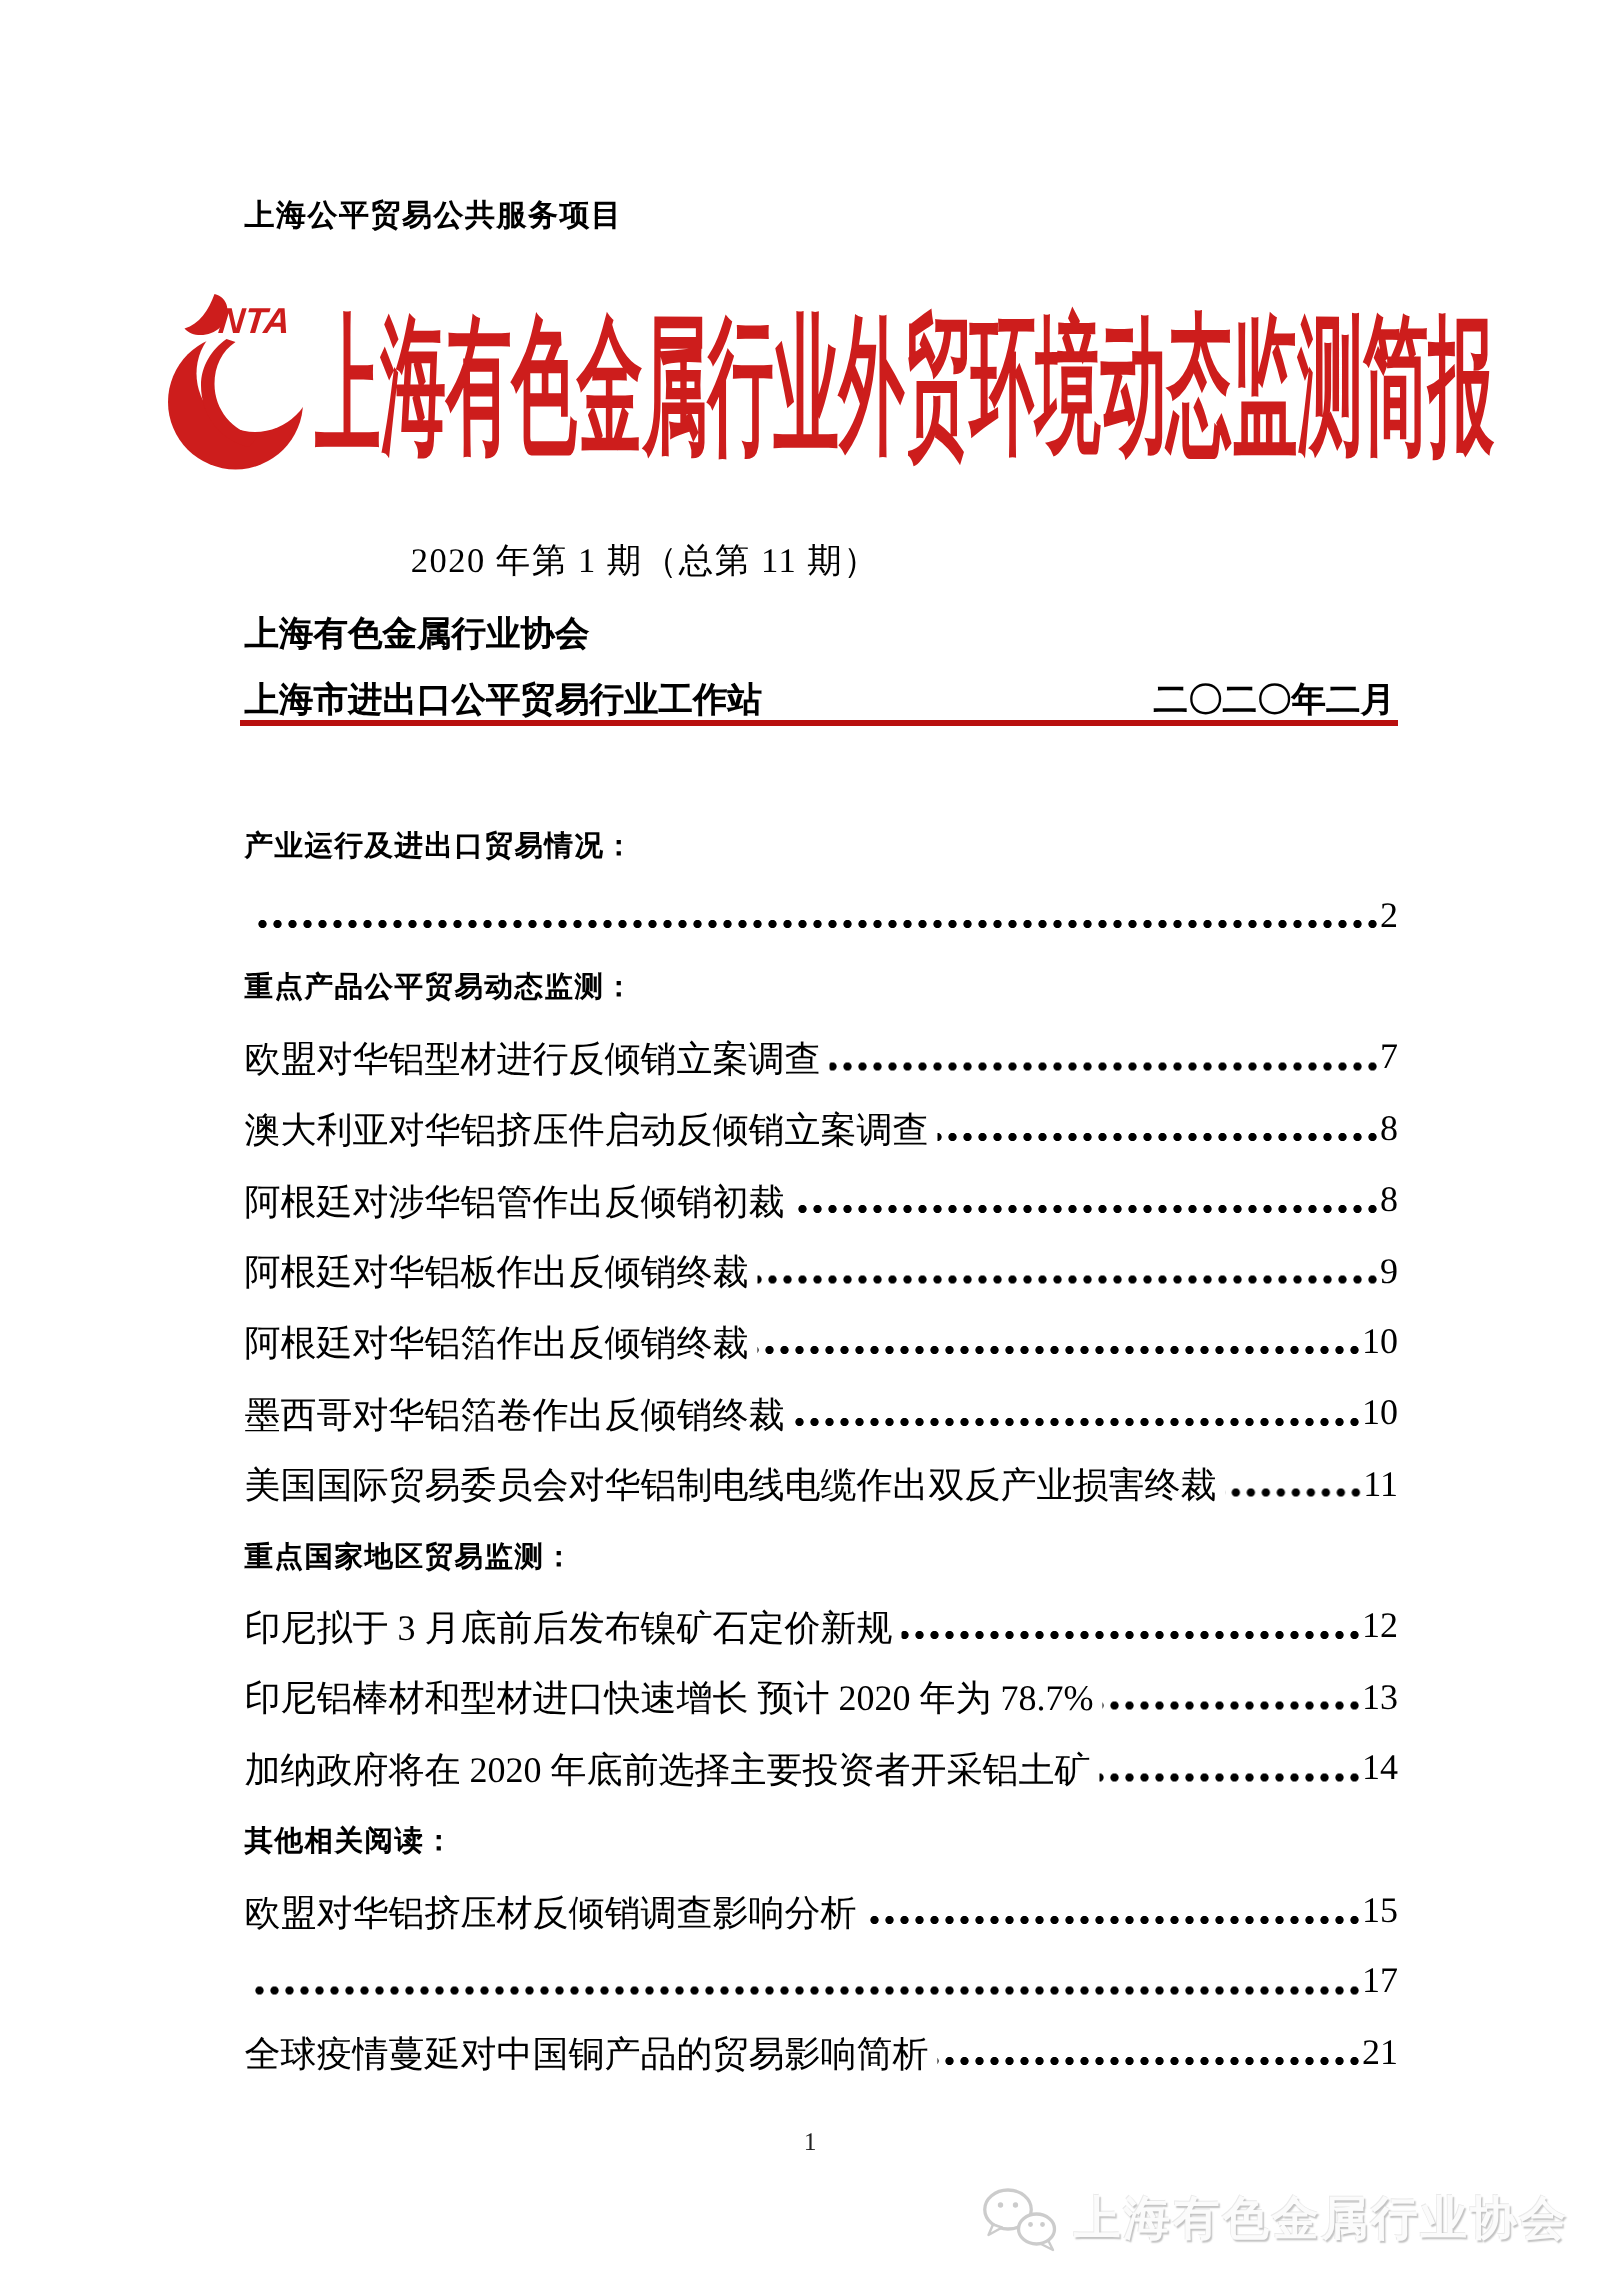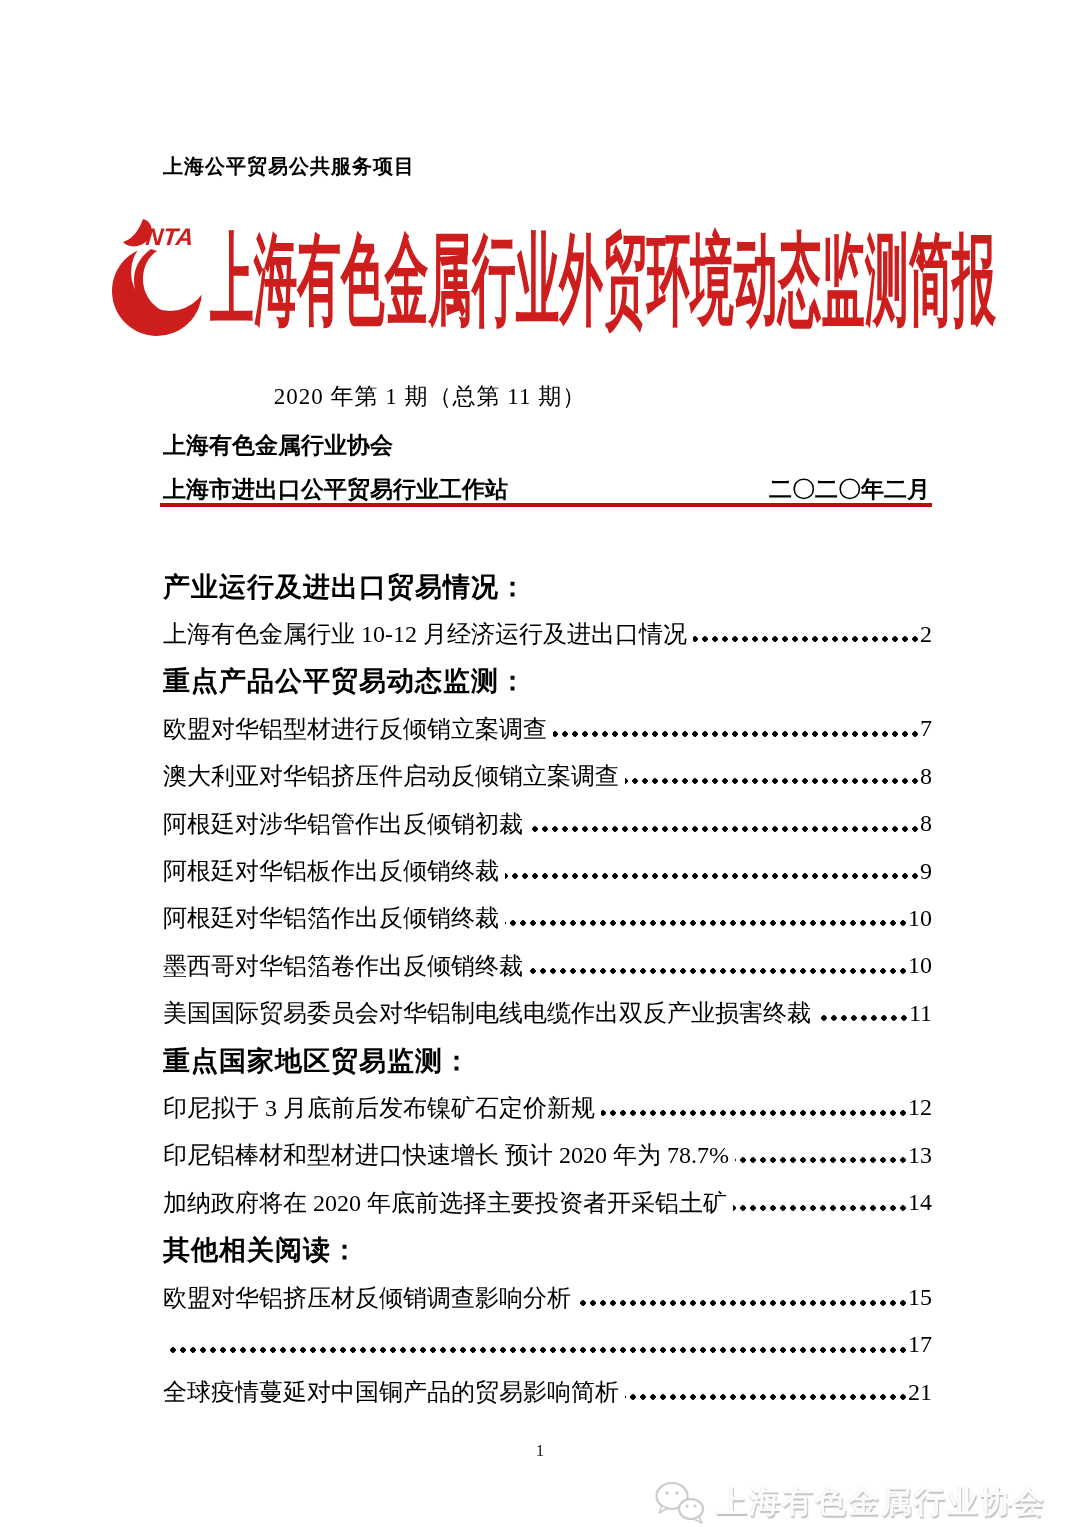--- a/index.html
+++ b/index.html
@@ -4,21 +4,21 @@
 <style>
   html, body { margin: 0; padding: 0; }
   body {
     width: 1080px; height: 1527px;
     background: #ffffff;
     position: relative;
     font-family: "Liberation Sans", sans-serif;
     color: #000;
     overflow: hidden;
   }
-  .page { position: absolute; inset: 0; margin-top: 23px; }
+  .page { position: absolute; inset: 0; }
 
   .project-label {
     position: absolute; left: 163px; top: 130px;
     font-size: 20px; font-weight: 700; letter-spacing: 1px;
     font-family: "Liberation Sans", sans-serif;
   }
 
   .masthead { position: absolute; left: 112px; top: 192px; height: 126px; }
   .logo-svg { position: absolute; left: 0; top: 2px; }
   .head-title-svg { position: absolute; left: 96px; top: 4px; }
@@ -41,21 +41,21 @@
   }
   .red-rule {
     position: absolute; left: 160px; right: 148px; top: 480px;
     height: 4px; background: #b80f0e;
   }
 
   .toc { position: absolute; left: 163px; right: 148px; top: 540px; }
   .row { height: 47.4px; display: flex; align-items: center; }
   .row.heading {
     font-family: "Liberation Sans", sans-serif;
-    font-size: 27px; font-weight: 700; letter-spacing: 1px;
+    font-size: 19px; font-weight: 700; letter-spacing: 1px;
   }
   .row.item {
     font-family: "Liberation Serif", serif;
     font-size: 24px; font-weight: 400;
   }
   .ttl { white-space: nowrap; }
   .leader {
     flex: 1 1 auto; height: 8px; margin-left: 6px;
     transform: translateY(5px);
     background-image: radial-gradient(circle, #000 2.5px, rgba(0,0,0,0) 3px);
@@ -117,21 +117,20 @@
     <span>二〇二〇年二月</span>
   </div>
 
   <div class="red-rule"></div>
 
   <div class="toc">
 
     <div class="row heading">产业运行及进出口贸易情况：</div>
 
     <div class="row item">
-      <span class="ttl">上海有色金属行业 10-12 月经济运行及进出口情况</span>
       <span class="leader"></span>
       <span class="pg">2</span>
     </div>
 
     <div class="row heading">重点产品公平贸易动态监测：</div>
 
     <div class="row item">
       <span class="ttl">欧盟对华铝型材进行反倾销立案调查</span>
       <span class="leader"></span>
       <span class="pg">7</span>

